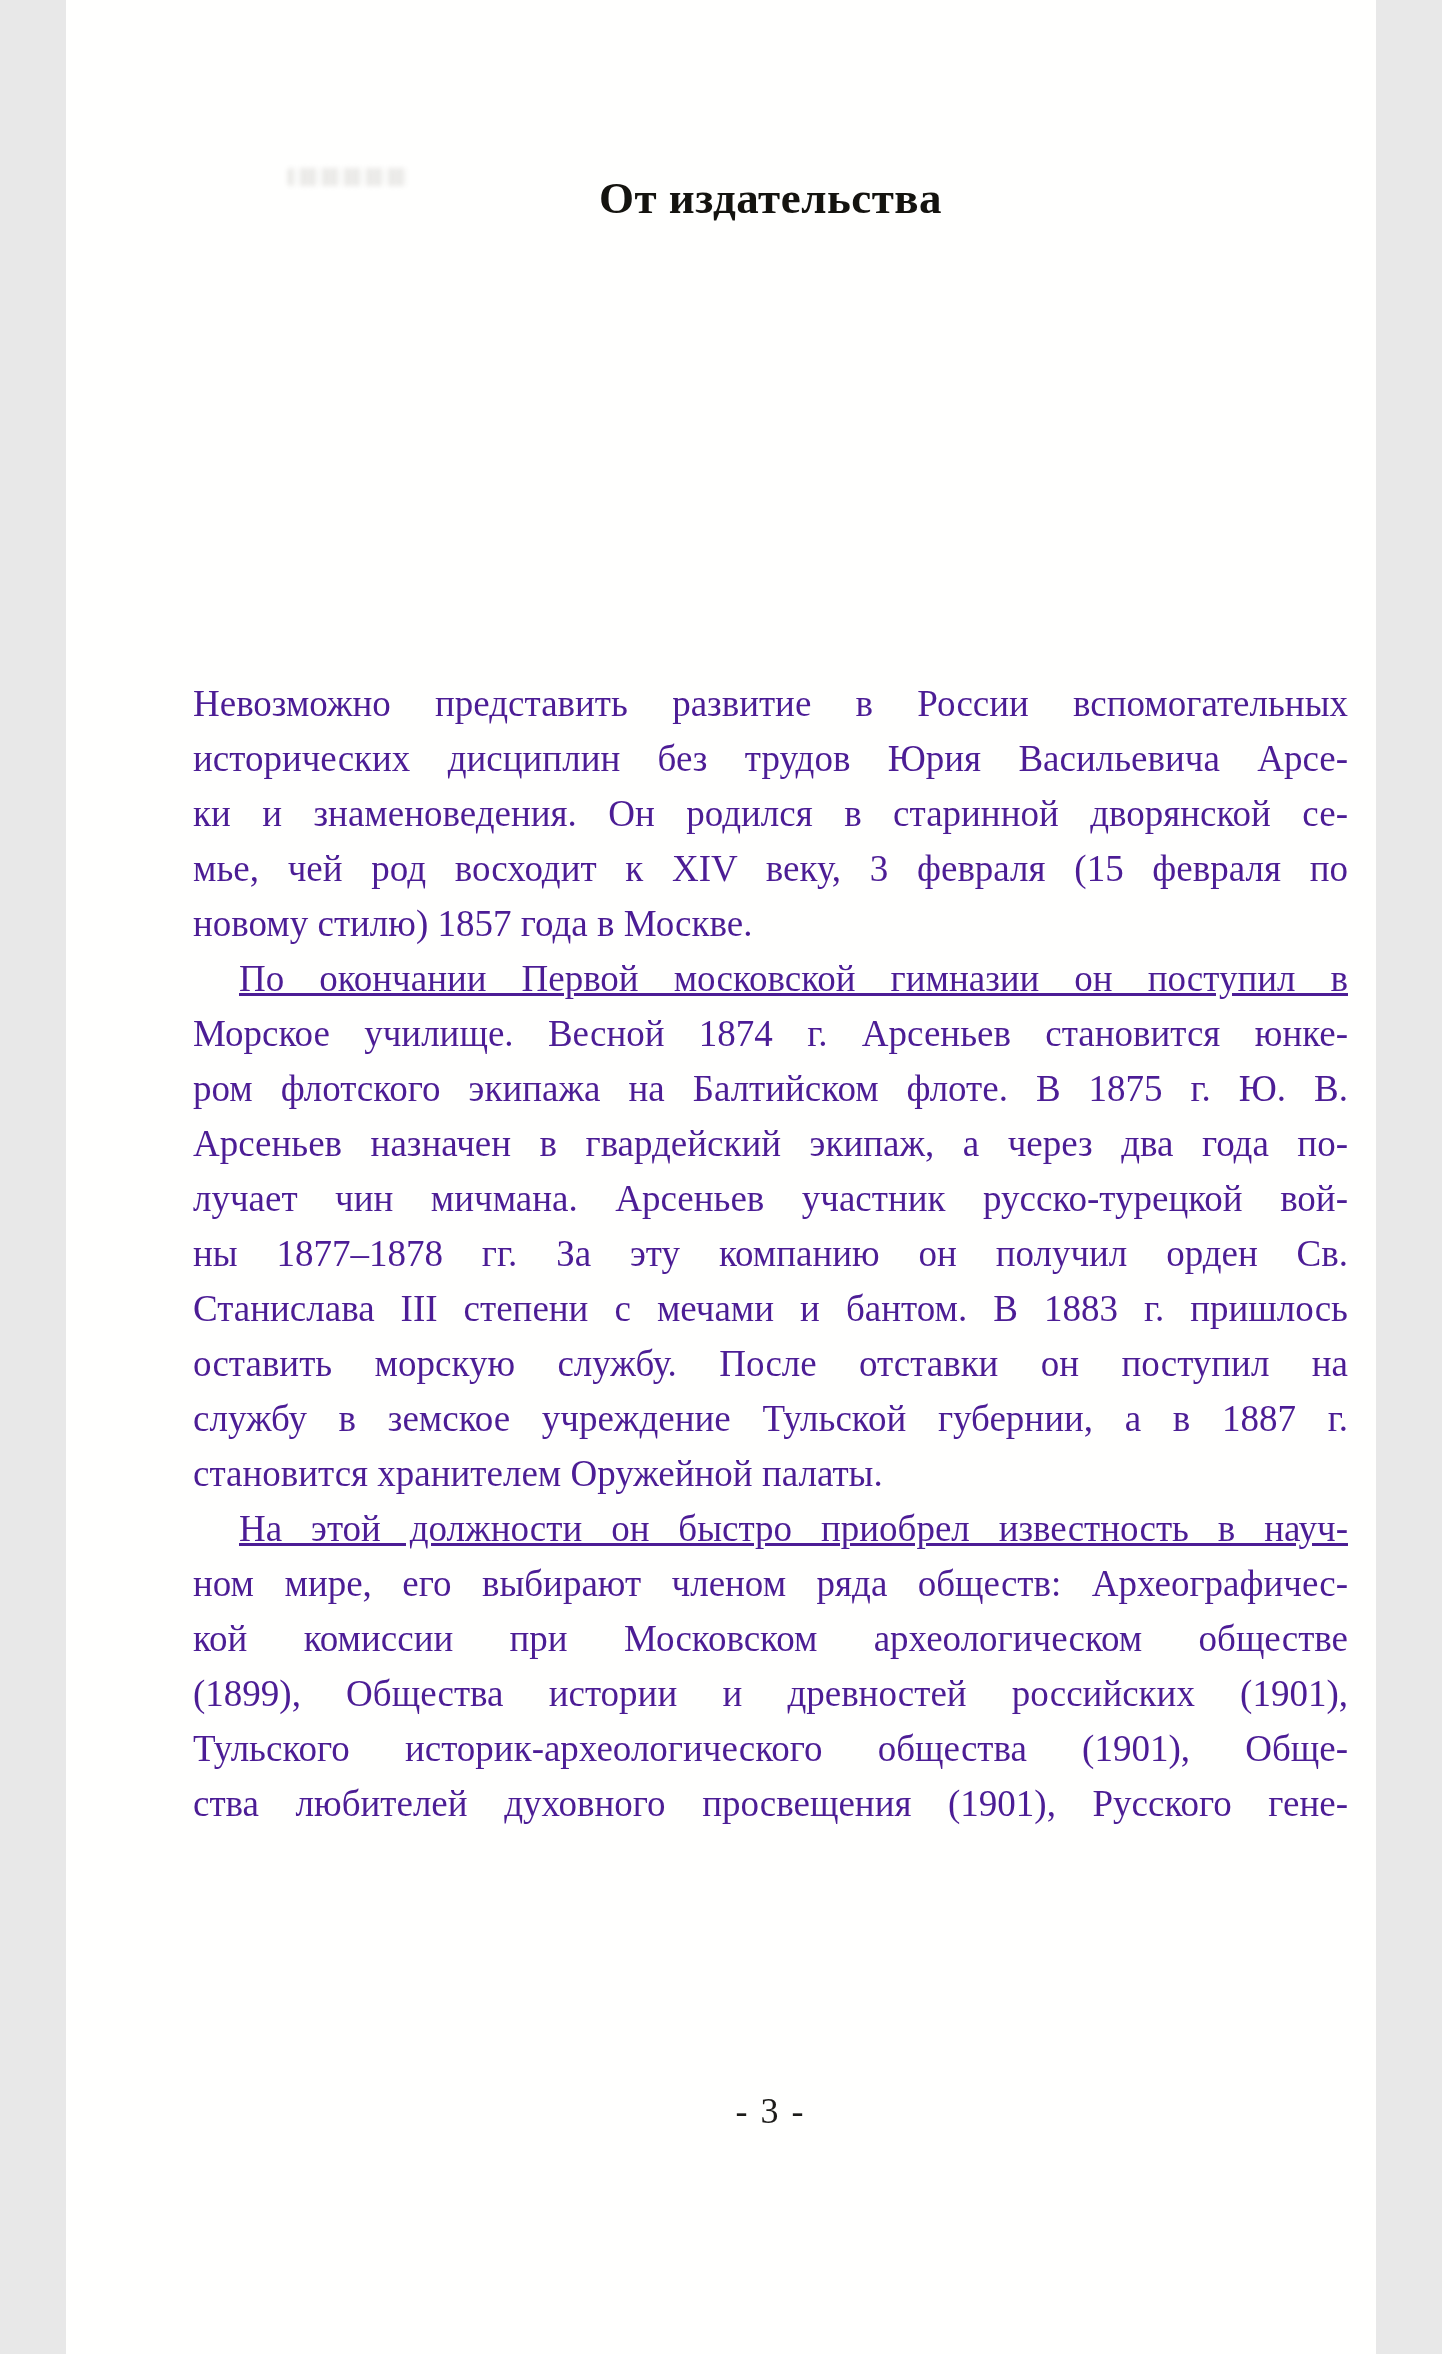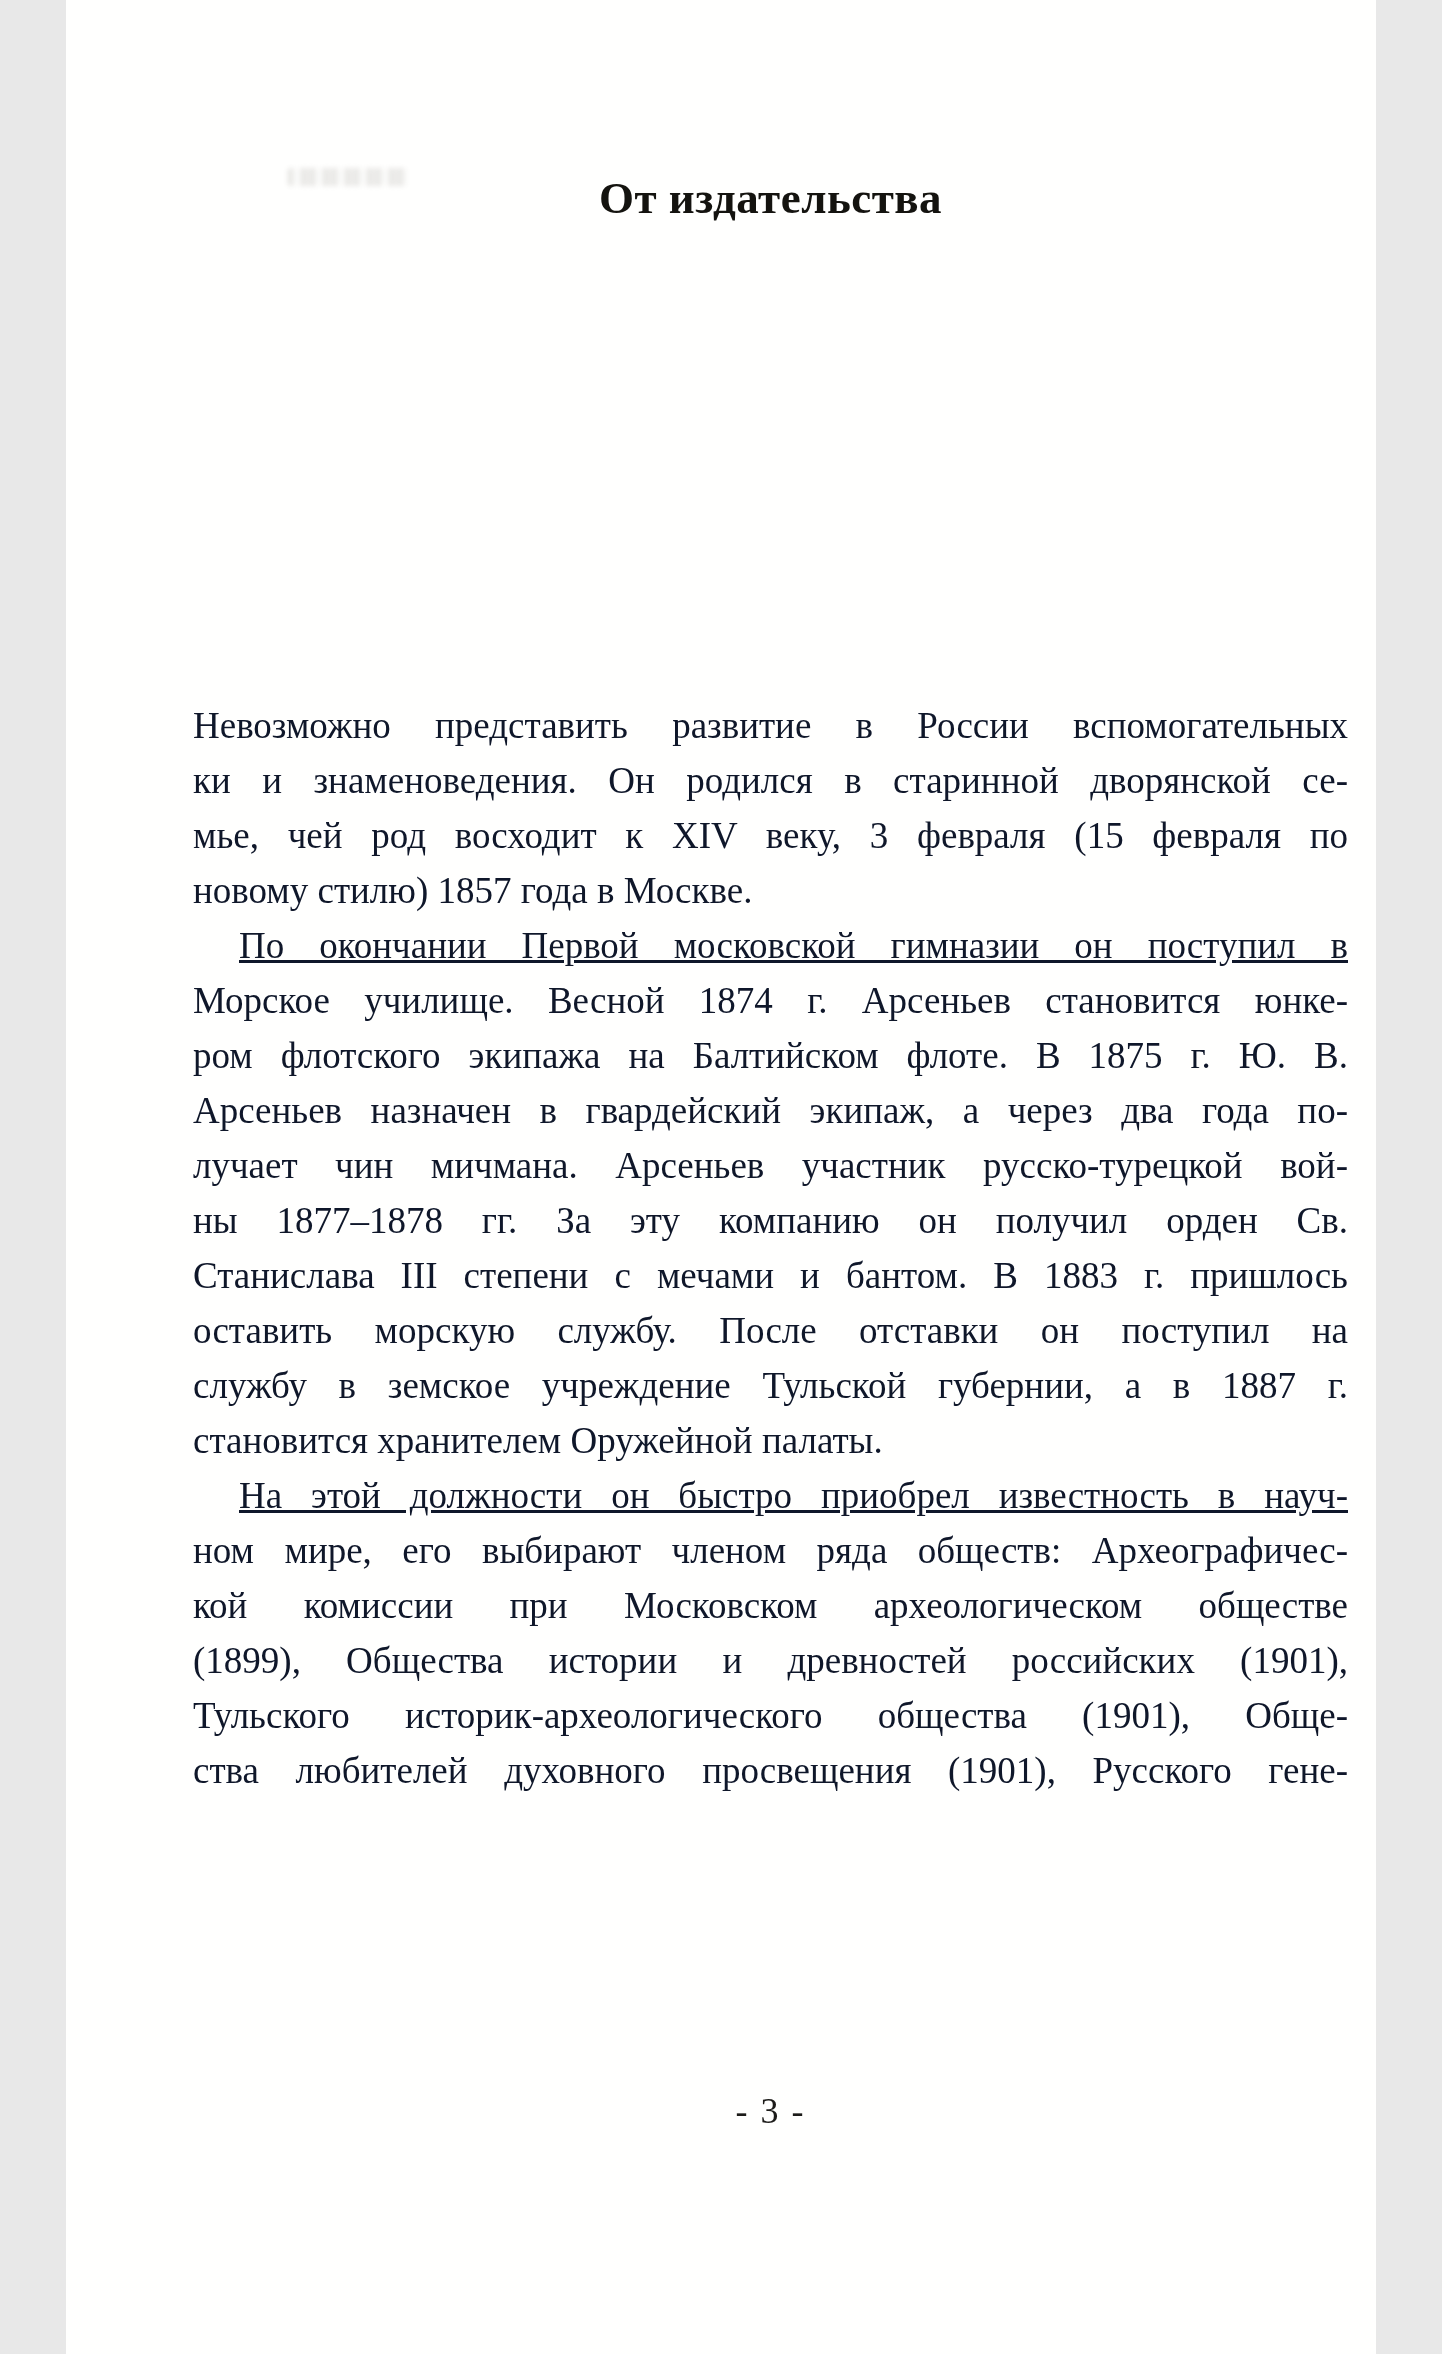--- a/index.html
+++ b/index.html
@@ -42,26 +42,26 @@
       rgba(120,115,105,0.0) 10px,
       rgba(120,115,105,0.45) 16px,
       rgba(120,115,105,0.1) 22px
     );
     filter: blur(2.5px);
     opacity: 0.45;
     border-radius: 3px;
   }
   .body-text {
     position: absolute;
-    top: 698px;
+    top: 676px;
     left: 127px;
     width: 1155px;
     font-size: 37px;
     line-height: 55px;
-    color: #0f172a;
+    color: #4c1d95;
   }
   .line {
     text-align: justify;
     text-align-last: justify;
     white-space: normal;
   }
   .line.indent {
     text-indent: 46px;
     text-decoration: underline;
   }
@@ -83,20 +83,21 @@
 <body>
 
 <div class="page">
 
   <div class="smudge"></div>
 
   <h1 class="heading">От издательства</h1>
 
   <div class="body-text">
       <div class="line">Невозможно представить развитие в России вспомогательных</div>
+      <div class="line">исторических дисциплин  без трудов Юрия Васильевича Арсе-</div>
       <div class="line">ки и знаменоведения. Он родился в старинной дворянской се-</div>
       <div class="line">мье, чей род восходит к XIV веку, 3 февраля (15 февраля по</div>
       <div class="line no-just-last">новому стилю) 1857 года в Москве.</div>
       <div class="line indent">По окончании Первой московской гимназии он поступил в</div>
       <div class="line">Морское училище. Весной 1874 г. Арсеньев становится юнке-</div>
       <div class="line">ром флотского экипажа на Балтийском флоте. В 1875 г. Ю. В.</div>
       <div class="line">Арсеньев назначен в гвардейский экипаж, а через два года по-</div>
       <div class="line">лучает чин мичмана. Арсеньев участник русско-турецкой вой-</div>
       <div class="line">ны 1877–1878 гг. За эту компанию он  получил орден Св.</div>
       <div class="line">Станислава III степени с мечами и бантом. В 1883 г. пришлось</div>

